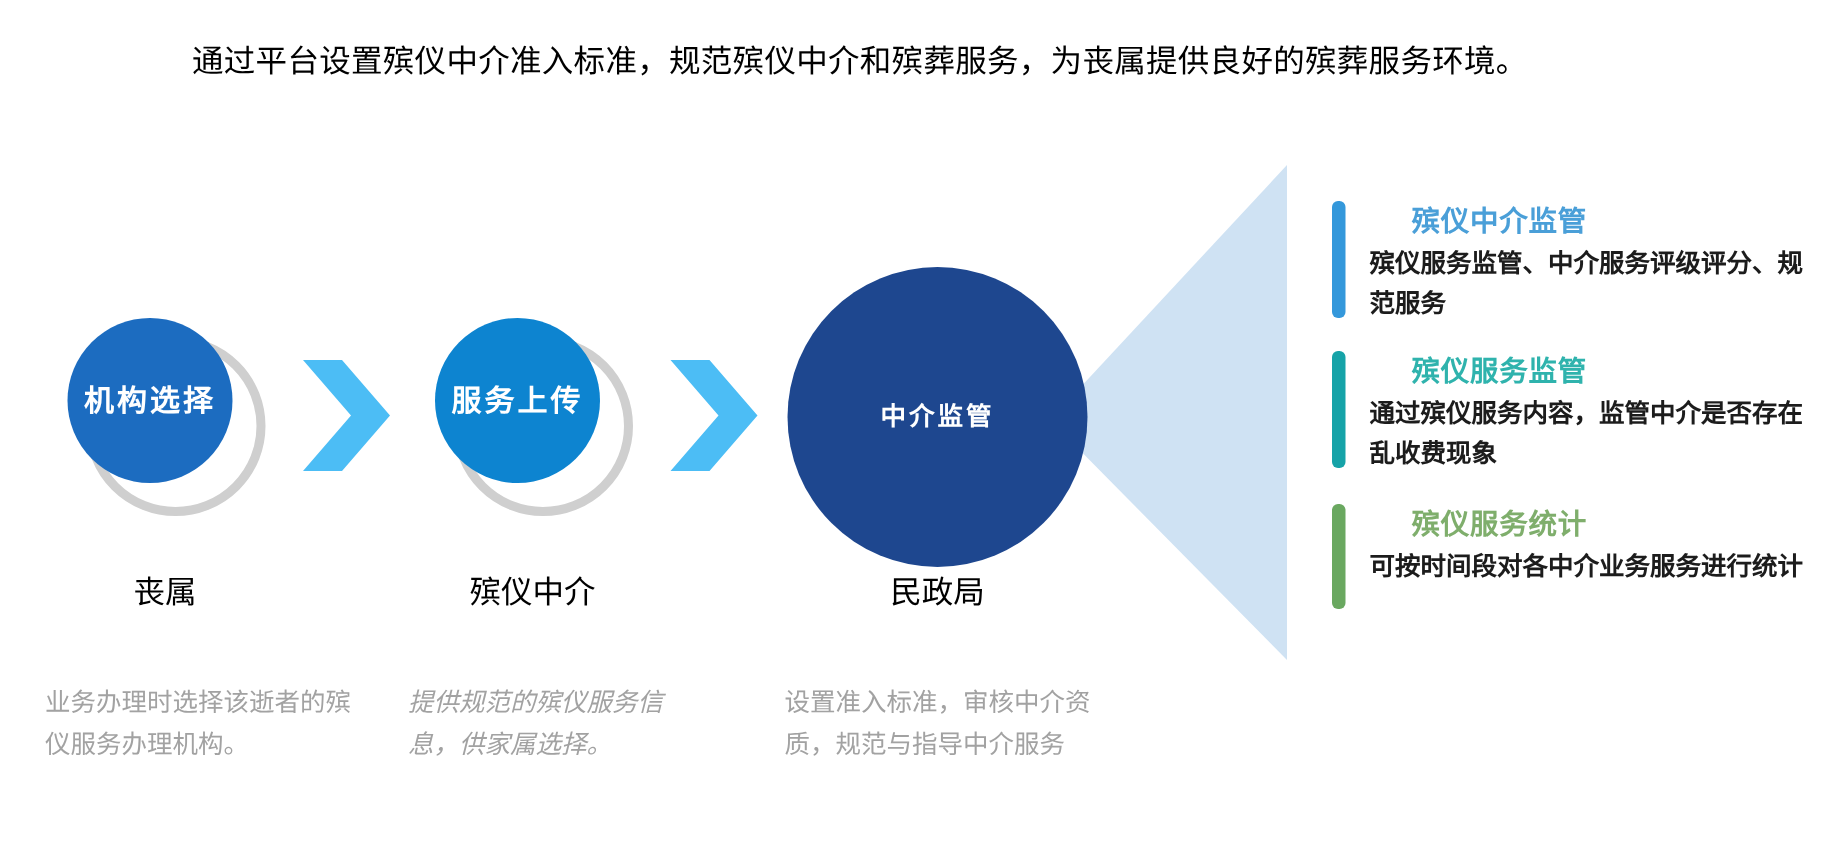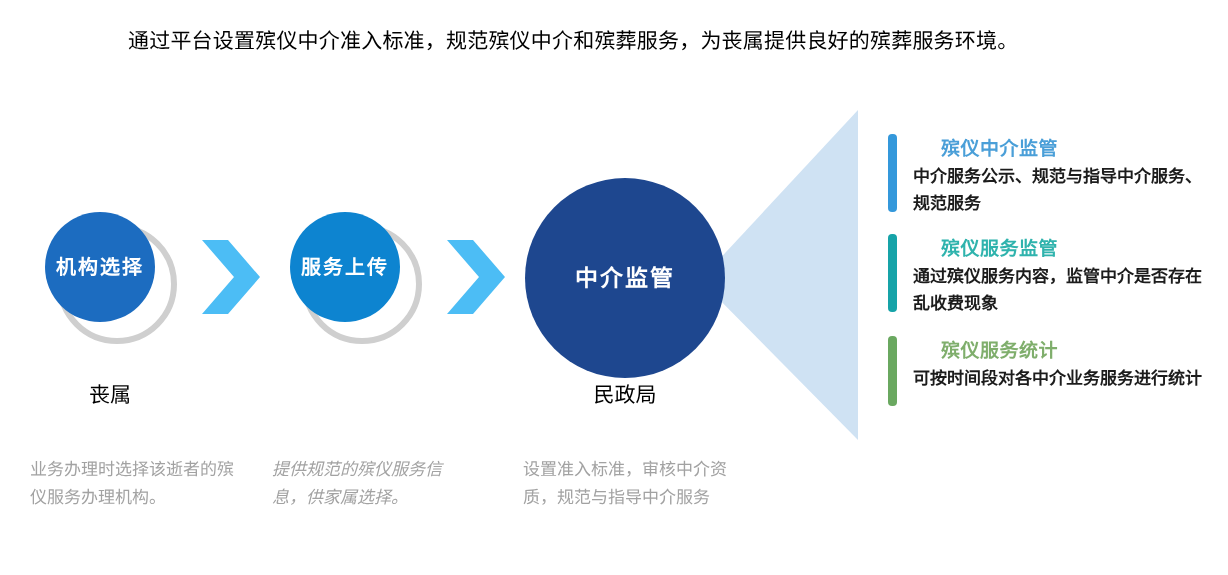--- a/index.html
+++ b/index.html
@@ -151,37 +151,38 @@
       <span>服务</span>
       <span>上传</span>
     </div>
   </div>
 
   <svg class="chev" style="left:445px; top:238px;" width="62" height="78" viewBox="0 0 62 78" aria-hidden="true">
     <polygon points="2,2 34,39 2,76 28,76 60,39 28,2" fill="#4cbdf5"></polygon>
   </svg>
 
   <div class="node" style="left:525px; top:178px; width:200px; height:200px;">
-    <div class="disc" style="left:0px; top:0px; width:200px; height:200px; background:#1e478f; font-size:23px; line-height:30px;">
+    <div class="disc" style="left:0px; top:0px; width:200px; height:200px; background:#1e478f; font-size:17px; line-height:30px;">
       <span>中介监管</span>
     </div>
   </div>
 
   <div class="role-label" style="left:40px; top:378px; width:140px;">丧属</div>
+  <div class="role-label" style="left:285px; top:378px; width:140px;">殡仪中介</div>
   <div class="role-label" style="left:555px; top:378px; width:140px;">民政局</div>
 
   <div class="desc" style="left:30px; top:455px; width:208px;">业务办理时选择该逝者的殡仪服务办理机构。</div>
   <div class="desc" style="left:272px; top:455px; width:200px;font-style:italic;">提供规范的殡仪服务信息，供家属选择。</div>
   <div class="desc" style="left:523px; top:455px; width:210px;">设置准入标准，审核中介资质，规范与指导中介服务</div>
 
   <div class="feature" style="top:134px;">
     <div class="bar" style="height:78px; background:#3498db;"></div>
     <div class="body">
       <div class="f-title" style="color:#4a9fd8;">殡仪中介监管</div>
-      <div class="f-text">中介服务公示、规范与指导中介服务、规范服务</div>
+      <div class="f-text">殡仪服务监管、中介服务评级评分、规范服务</div>
     </div>
   </div>
 
   <div class="feature" style="top:234px;">
     <div class="bar" style="height:78px; background:#16a3a8;"></div>
     <div class="body">
       <div class="f-title" style="color:#2fb3ad;">殡仪服务监管</div>
       <div class="f-text">通过殡仪服务内容，监管中介是否存在乱收费现象</div>
     </div>
   </div>

